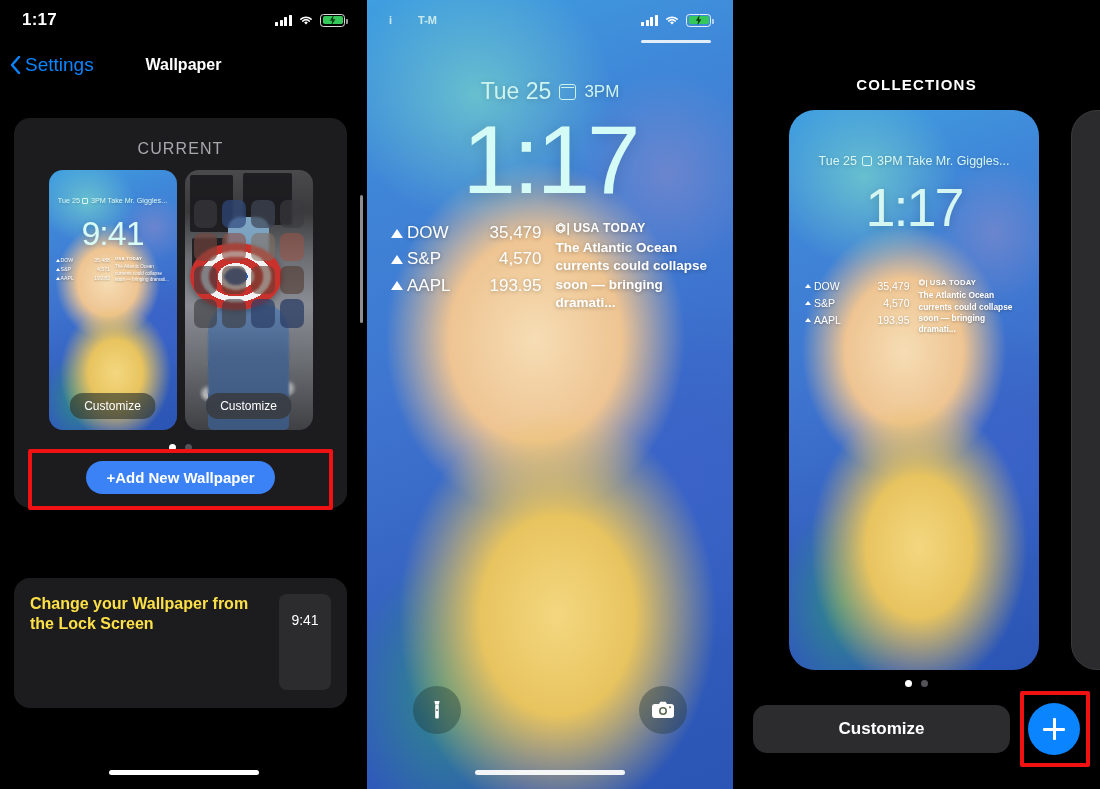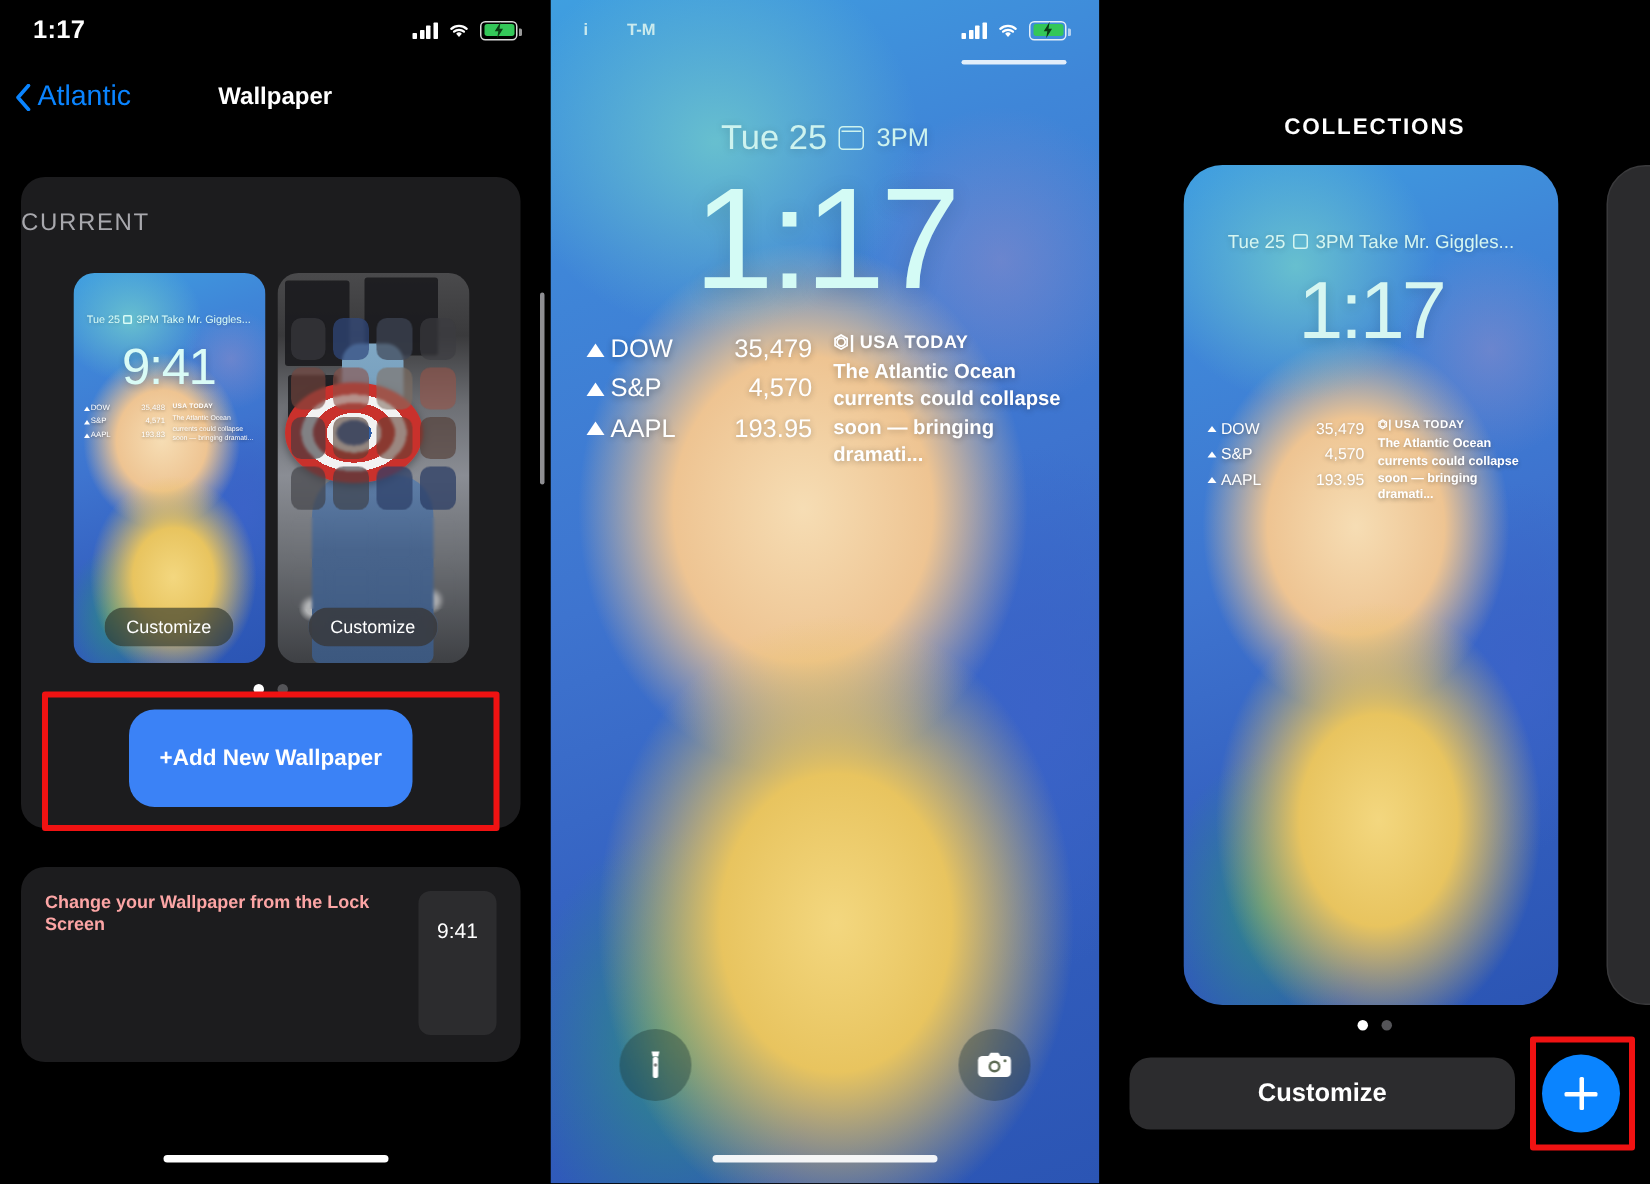--- a/index.html
+++ b/index.html
@@ -38,22 +38,22 @@
     align-items:center; z-index:30; }
   .back{ display:flex; align-items:center; gap:4px; margin-left:10px; color:#0a84ff;
     font-size:19px; cursor:pointer; }
   .chev{ width:11px; height:18px; }
   .navtitle{ position:absolute; left:0; right:0; text-align:center; color:#fff;
     font-size:16px; font-weight:700; pointer-events:none; }
 
   
   .card{ position:absolute; left:14px; right:20px; top:118px; background:#1c1c1e;
     border-radius:16px; padding-bottom:14px; }
-  .card-title{ color:#a8a8ad; font-size:16px; letter-spacing:1.1px;
-    padding:22px 0 24px; }
+  .card-title{ text-align:center; color:#a8a8ad; font-size:16px; letter-spacing:1.1px;
+    padding:22px 0 12px; }
   .previews{ display:flex; gap:8px; justify-content:center; }
   .pv{ width:128px; height:260px; border-radius:14px; overflow:hidden; position:relative;
     cursor:pointer; }
 
   
   .wall{ position:absolute; inset:0;
     background:
       radial-gradient(ellipse 70% 42% at 52% 78%, #f3d77f 0%, #e8c45f 30%, rgba(190,170,60,0) 62%),
       radial-gradient(ellipse 62% 34% at 46% 43%, #f6ddb4 0%, #eec492 38%, rgba(220,180,140,0) 66%),
       radial-gradient(ellipse 44% 30% at 22% 88%, #2f8a86 0%, rgba(40,120,120,0) 60%),
@@ -110,26 +110,26 @@
   .appicon{ border-radius:7px; background:rgba(60,60,64,.62); backdrop-filter:blur(1px); }
 
   .dots{ display:flex; justify-content:center; gap:9px; margin-top:14px; }
   .dot{ width:7px; height:7px; border-radius:50%; background:#545458; }
   .dot.on{ background:#fff; }
 
   .addwrap{ position:relative; margin:10px 16px 0; }
   .redbox{ position:absolute; inset:-12px -2px -16px -2px; border:4px solid #f01212;
     border-radius:2px; pointer-events:none; }
   .addbtn{ display:block; margin:0 auto; background:#3b82f6; color:#fff; border:none;
-    border-radius:17px; font-size:15px; font-weight:700; padding:24px 20px; cursor:pointer;
+    border-radius:17px; font-size:15px; font-weight:700; padding:8px 20px; cursor:pointer;
     font-family:inherit; white-space:nowrap; }
 
   .infocard{ position:absolute; left:14px; right:20px; top:578px; background:#1c1c1e;
     border-radius:16px; padding:16px 16px 18px; display:flex; gap:14px; }
-  .info-h{ color:#fca5a5; font-size:12px; font-weight:700; line-height:1.25; margin-bottom:8px; }
+  .info-h{ color:#fde047; font-size:16px; font-weight:700; line-height:1.25; margin-bottom:8px; }
   .info-b{ color:#a8a8ad; font-size:15px; line-height:1.4; }
   .mini-phone{ width:52px; height:96px; background:#2c2c2e; border-radius:8px; flex:none;
     display:flex; align-items:flex-start; justify-content:center; padding-top:18px;
     color:#fff; font-size:14px; font-weight:500; align-self:flex-start; }
 
   .scrollbar{ position:absolute; right:4px; top:195px; width:3px; height:128px;
     background:rgba(190,190,195,.75); border-radius:2px; cursor:pointer; }
 
   .homebar{ position:absolute; bottom:14px; left:50%; transform:translateX(-50%);
     width:150px; height:5px; background:#fff; border-radius:3px; }
@@ -231,21 +231,21 @@
             </svg>
         </div>
       </div>
     </div>
 
     <div class="navbar">
       <div class="back">
         <svg class="chev" viewBox="0 0 11 18">
           <path d="M9 1 2 9l7 8" stroke="#0a84ff" stroke-width="2.4" fill="none" stroke-linecap="round" stroke-linejoin="round"></path>
         </svg>
-        <span>Atlantic</span>
+        <span>Settings</span>
       </div>
       <div class="navtitle">Wallpaper</div>
     </div>
 
     <div class="card">
       <div class="card-title">CURRENT</div>
 
       <div class="previews">
 
         <div class="pv">

